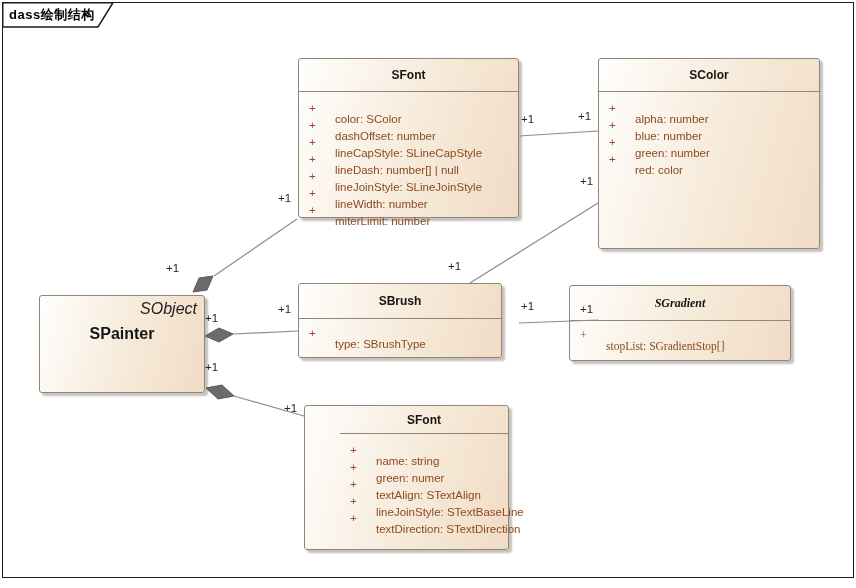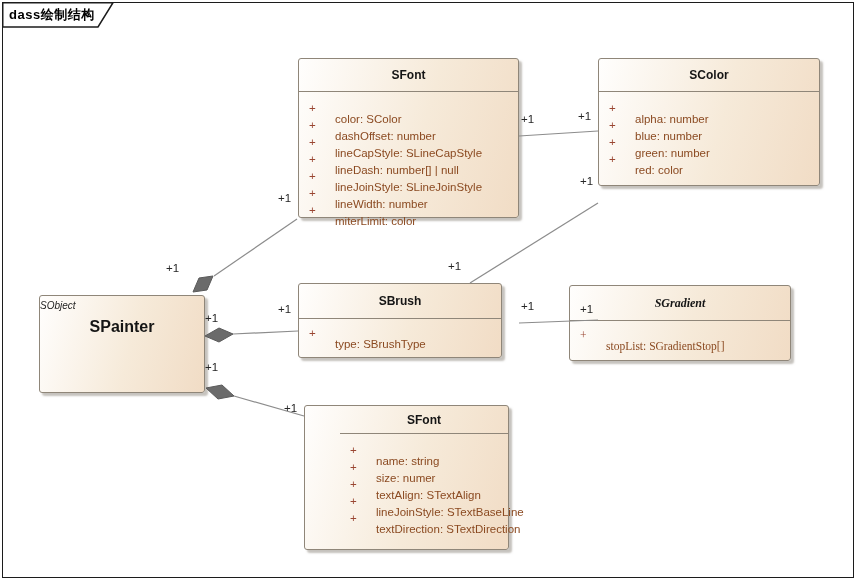--- a/index.html
+++ b/index.html
@@ -29,31 +29,31 @@
     font-size:12px; font-weight:bold; color:#151515;
     border-bottom:1px solid #8f8679;
   }
   .cls-attrs { padding-top:7px; }
   .attr { display:flex; align-items:center; height:17px; font-size:11.5px; color:#8b4a21; }
   .vis { padding-left:10px; width:26px; color:#9a4632; box-sizing:content-box; flex:none; }
   .atext { white-space:nowrap;margin-top:23px; }
   
   #box-spainter { left:39px;  top:295px; width:166px; height:98px; }
   #box-spen     { left:298px; top:58px;  width:221px; height:160px; }
-  #box-scolor   { left:598px; top:58px;  width:222px; height:128px; }
+  #box-scolor   { left:598px; top:58px;  width:222px; height:191px; }
   #box-sbrush   { left:298px; top:283px; width:204px; height:75px; }
   #box-sgradient{ left:569px; top:285px; width:222px; height:76px;font-family:Liberation Serif, serif; }
   #box-sfont    { left:304px; top:405px; width:205px; height:145px;padding-left:35px; }
   #box-sbrush .cls-title, #box-sgradient .cls-title { height:35px; }
   #box-sfont .cls-title { height:28px; }
   #box-sgradient .cls-title { font-style:italic; }
   #box-sbrush .cls-attrs, #box-sgradient .cls-attrs { padding-top:5px; }
   
   #box-spainter .stereo {
-    font-style:italic; font-size:10px; color:#222;
+    text-align:right; font-style:italic; font-size:16px; color:#222;
     padding:4px 7px 0 0;
   }
   #box-spainter .pname {
     text-align:center; font-weight:bold; font-size:16px; color:#151515; margin-top:7px;
   }
   
   .connectors { position:absolute; left:0; top:0; pointer-events:none; }
   
   .mult { position:absolute; font-size:11.5px; color:#262626; white-space:nowrap; }
   #m-pen-from        { left:166px; top:262px; }
@@ -103,21 +103,21 @@
       <div class="attr">
           <span class="vis">+</span>
           <span class="atext">lineJoinStyle: SLineJoinStyle</span>
         </div>
       <div class="attr">
           <span class="vis">+</span>
           <span class="atext">lineWidth: number</span>
         </div>
       <div class="attr">
           <span class="vis">+</span>
-          <span class="atext">miterLimit: color</span>
+          <span class="atext">miterLimit: number</span>
         </div>
     </div>
   </div>
 
   <div class="cls" id="box-scolor">
     <div class="cls-title">SColor</div>
     <div class="cls-attrs">
       <div class="attr">
           <span class="vis">+</span>
           <span class="atext">alpha: number</span>
@@ -159,21 +159,21 @@
 
   <div class="cls" id="box-sfont">
     <div class="cls-title">SFont</div>
     <div class="cls-attrs">
       <div class="attr">
           <span class="vis">+</span>
           <span class="atext">name: string</span>
         </div>
       <div class="attr">
           <span class="vis">+</span>
-          <span class="atext">size: numer</span>
+          <span class="atext">green: numer</span>
         </div>
       <div class="attr">
           <span class="vis">+</span>
           <span class="atext">textAlign: STextAlign</span>
         </div>
       <div class="attr">
           <span class="vis">+</span>
           <span class="atext">lineJoinStyle: STextBaseLine</span>
         </div>
       <div class="attr">

